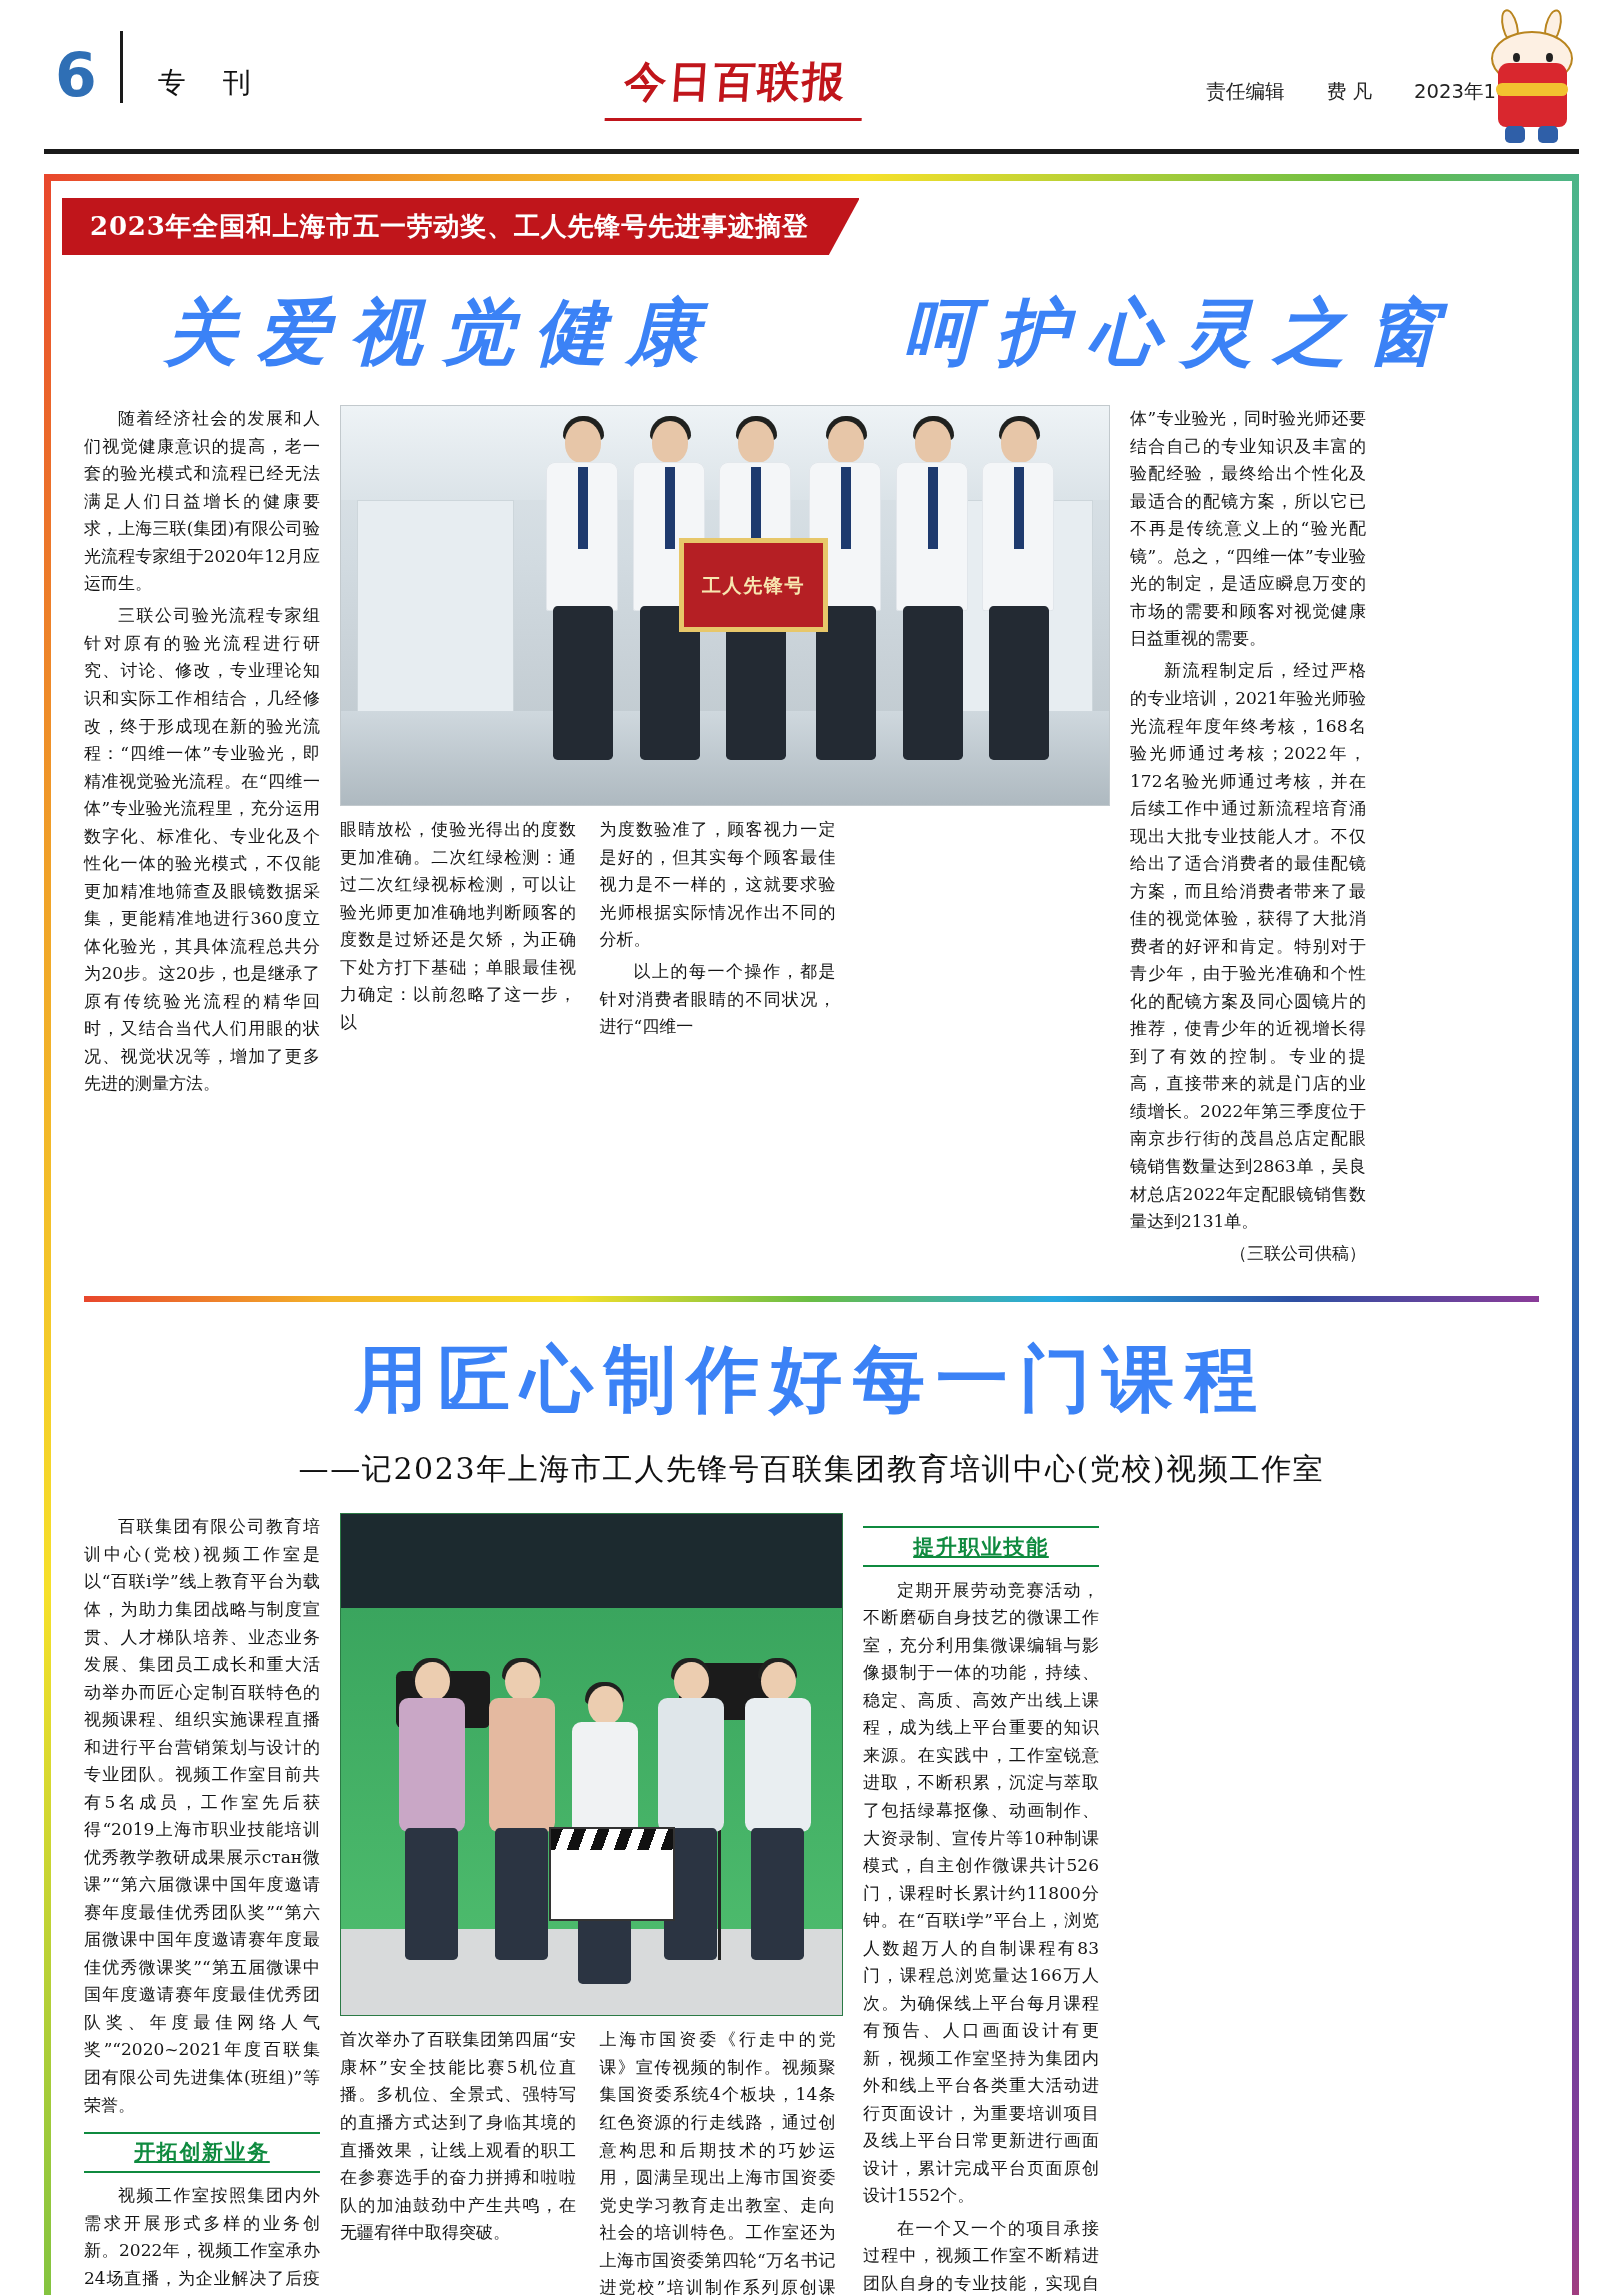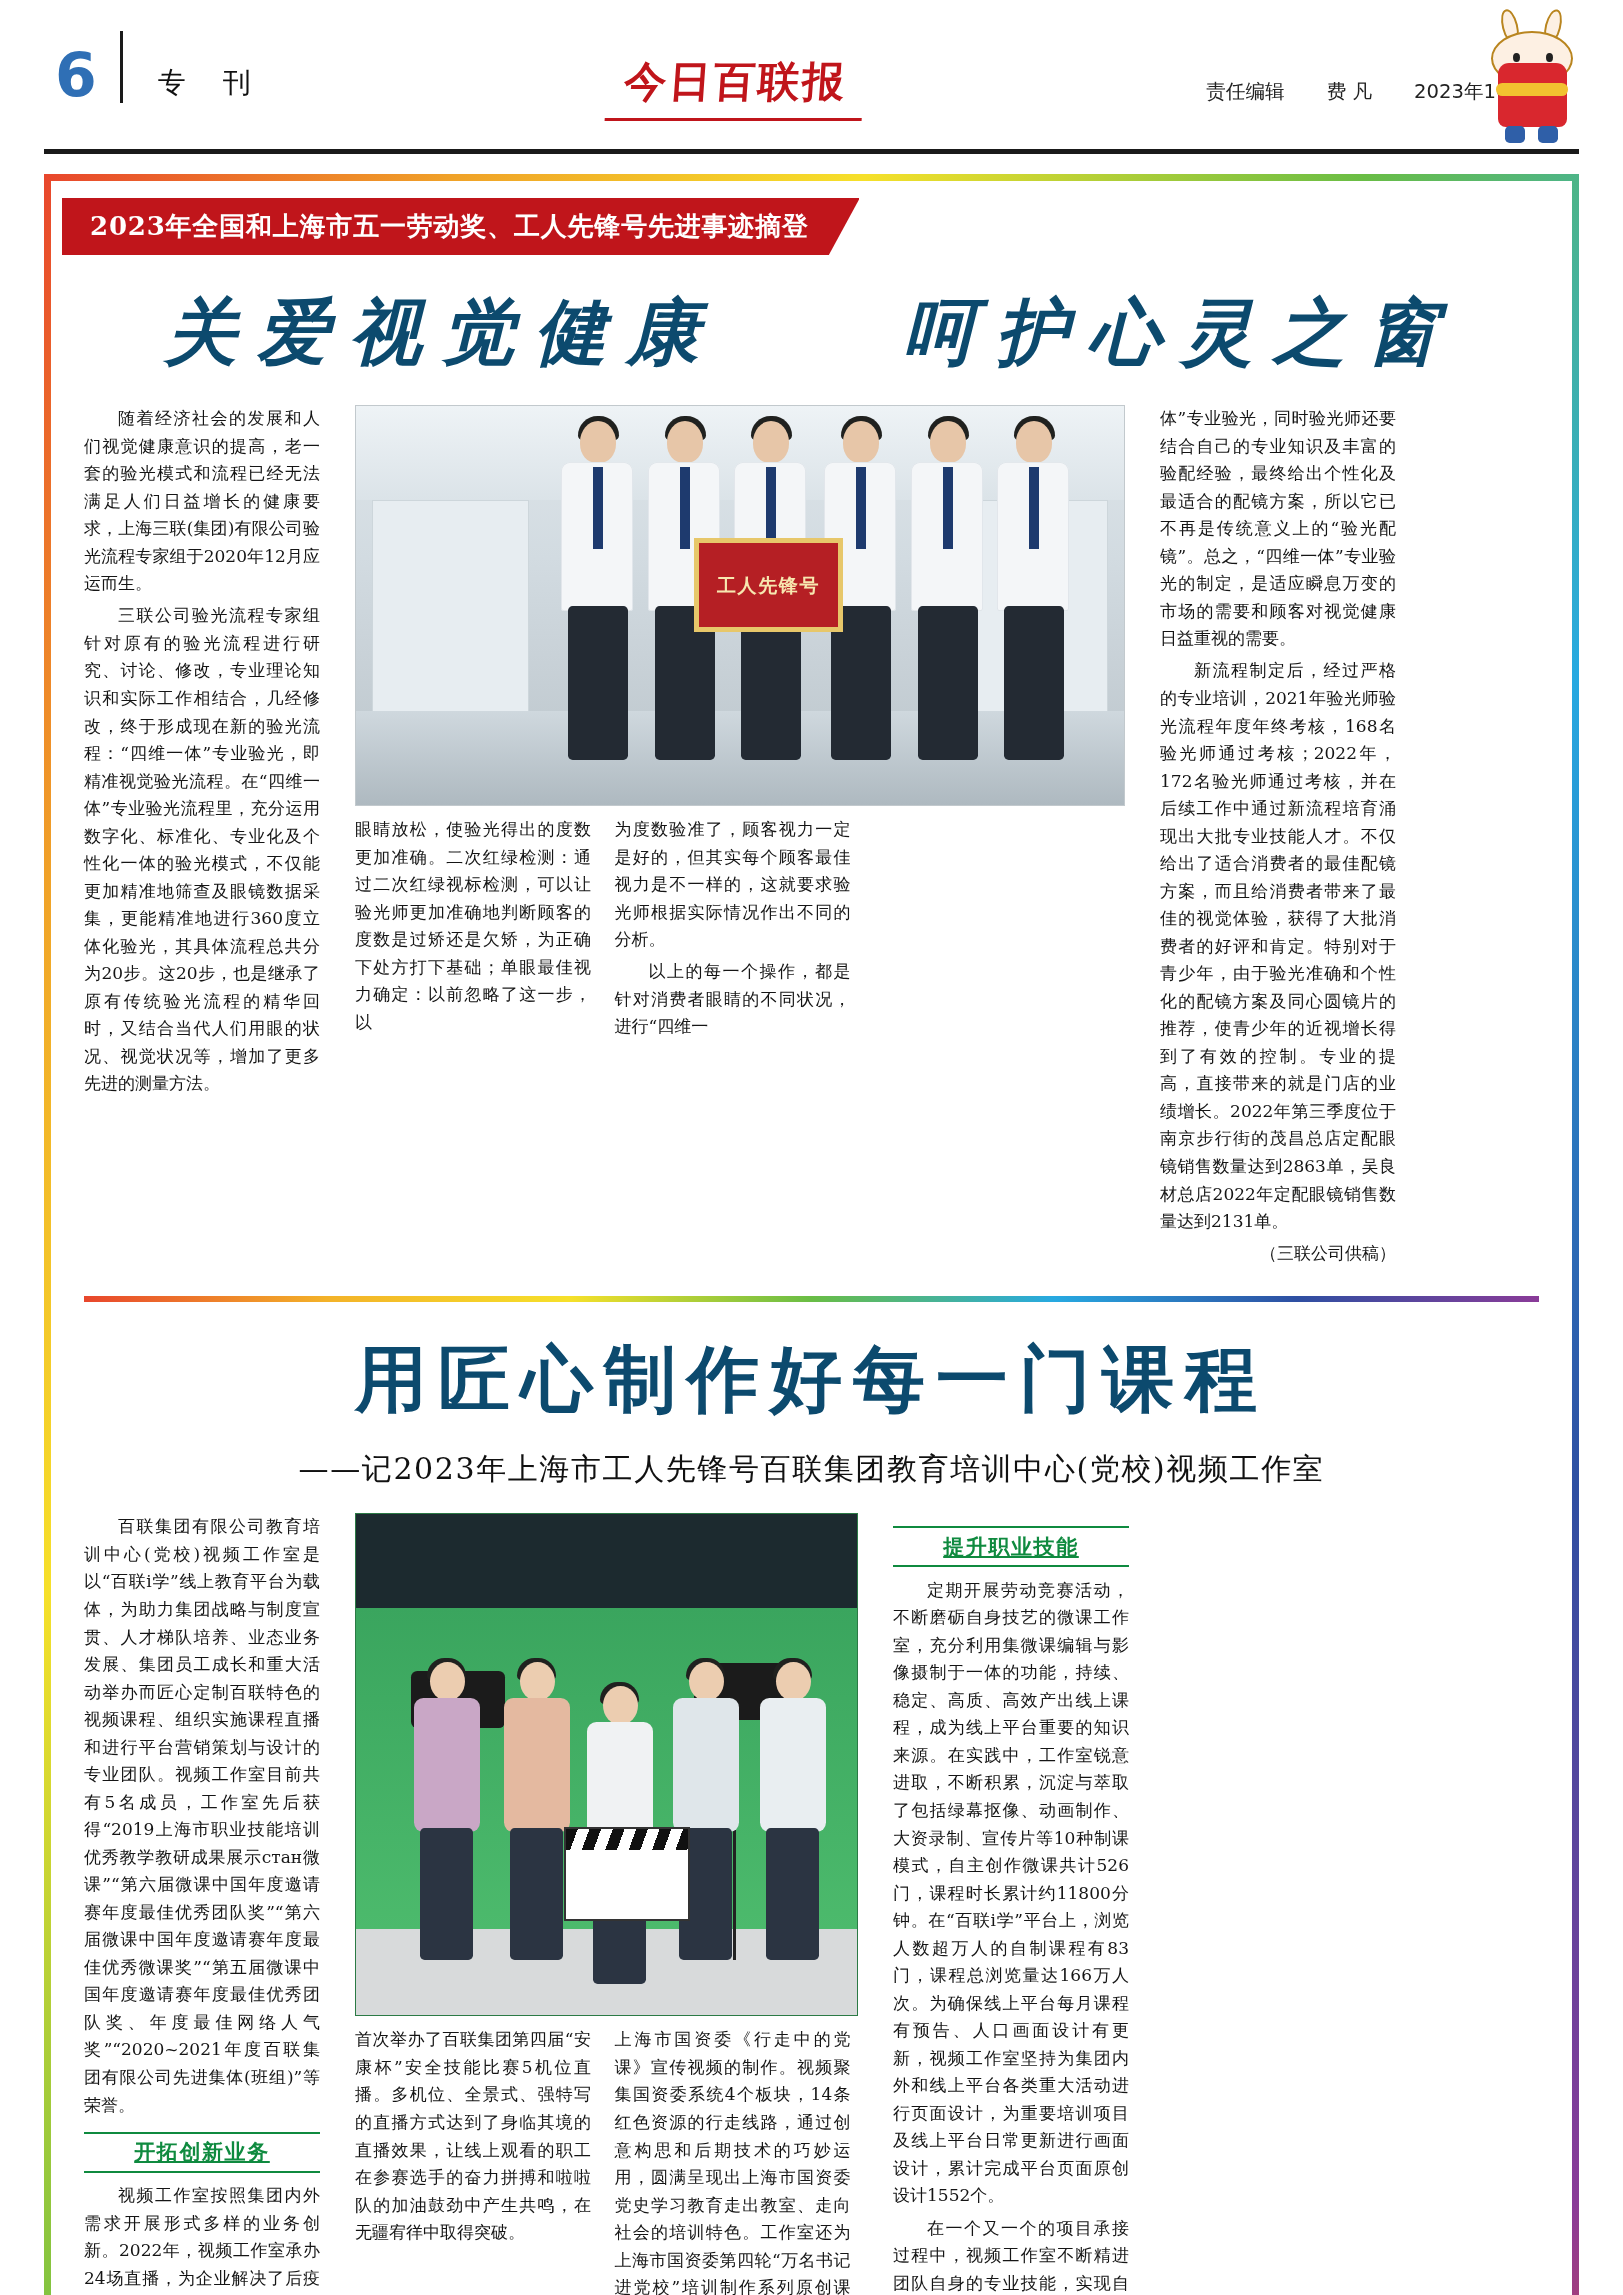--- a/index.html
+++ b/index.html
@@ -132,34 +132,34 @@
 
   
   .article { padding: 0 33px; }
   .headline {
     text-align: center;
     font-size: 72px;
     font-weight: bold;
     letter-spacing: 11px;
     margin: 30px 0 3.1px 0;
     font-family: "DejaVu Serif", "Liberation Serif", serif;
-    color:#0c4a6e;
+    color:#3b82f6;
   }
   .headline.brush { font-style: italic; letter-spacing: 20.4px; }
   .subhead {
     text-align: center;
     font-size: 30px;
     margin: 20.4px 0 6.3px 0;
     letter-spacing: 1.6px;
     color: #111;
   }
 
   .cols {
     display: flex;
-    gap: 35px;
+    gap: 20px;
     margin-top: 23.6px;
     align-items: flex-start;
   }
   .col { width: 236px; }
   .col p {
     font-size: 17px;
     line-height: 1.62;
     margin: 0 0 4.7px 0;
     text-align: justify;
     text-indent: 2em;

